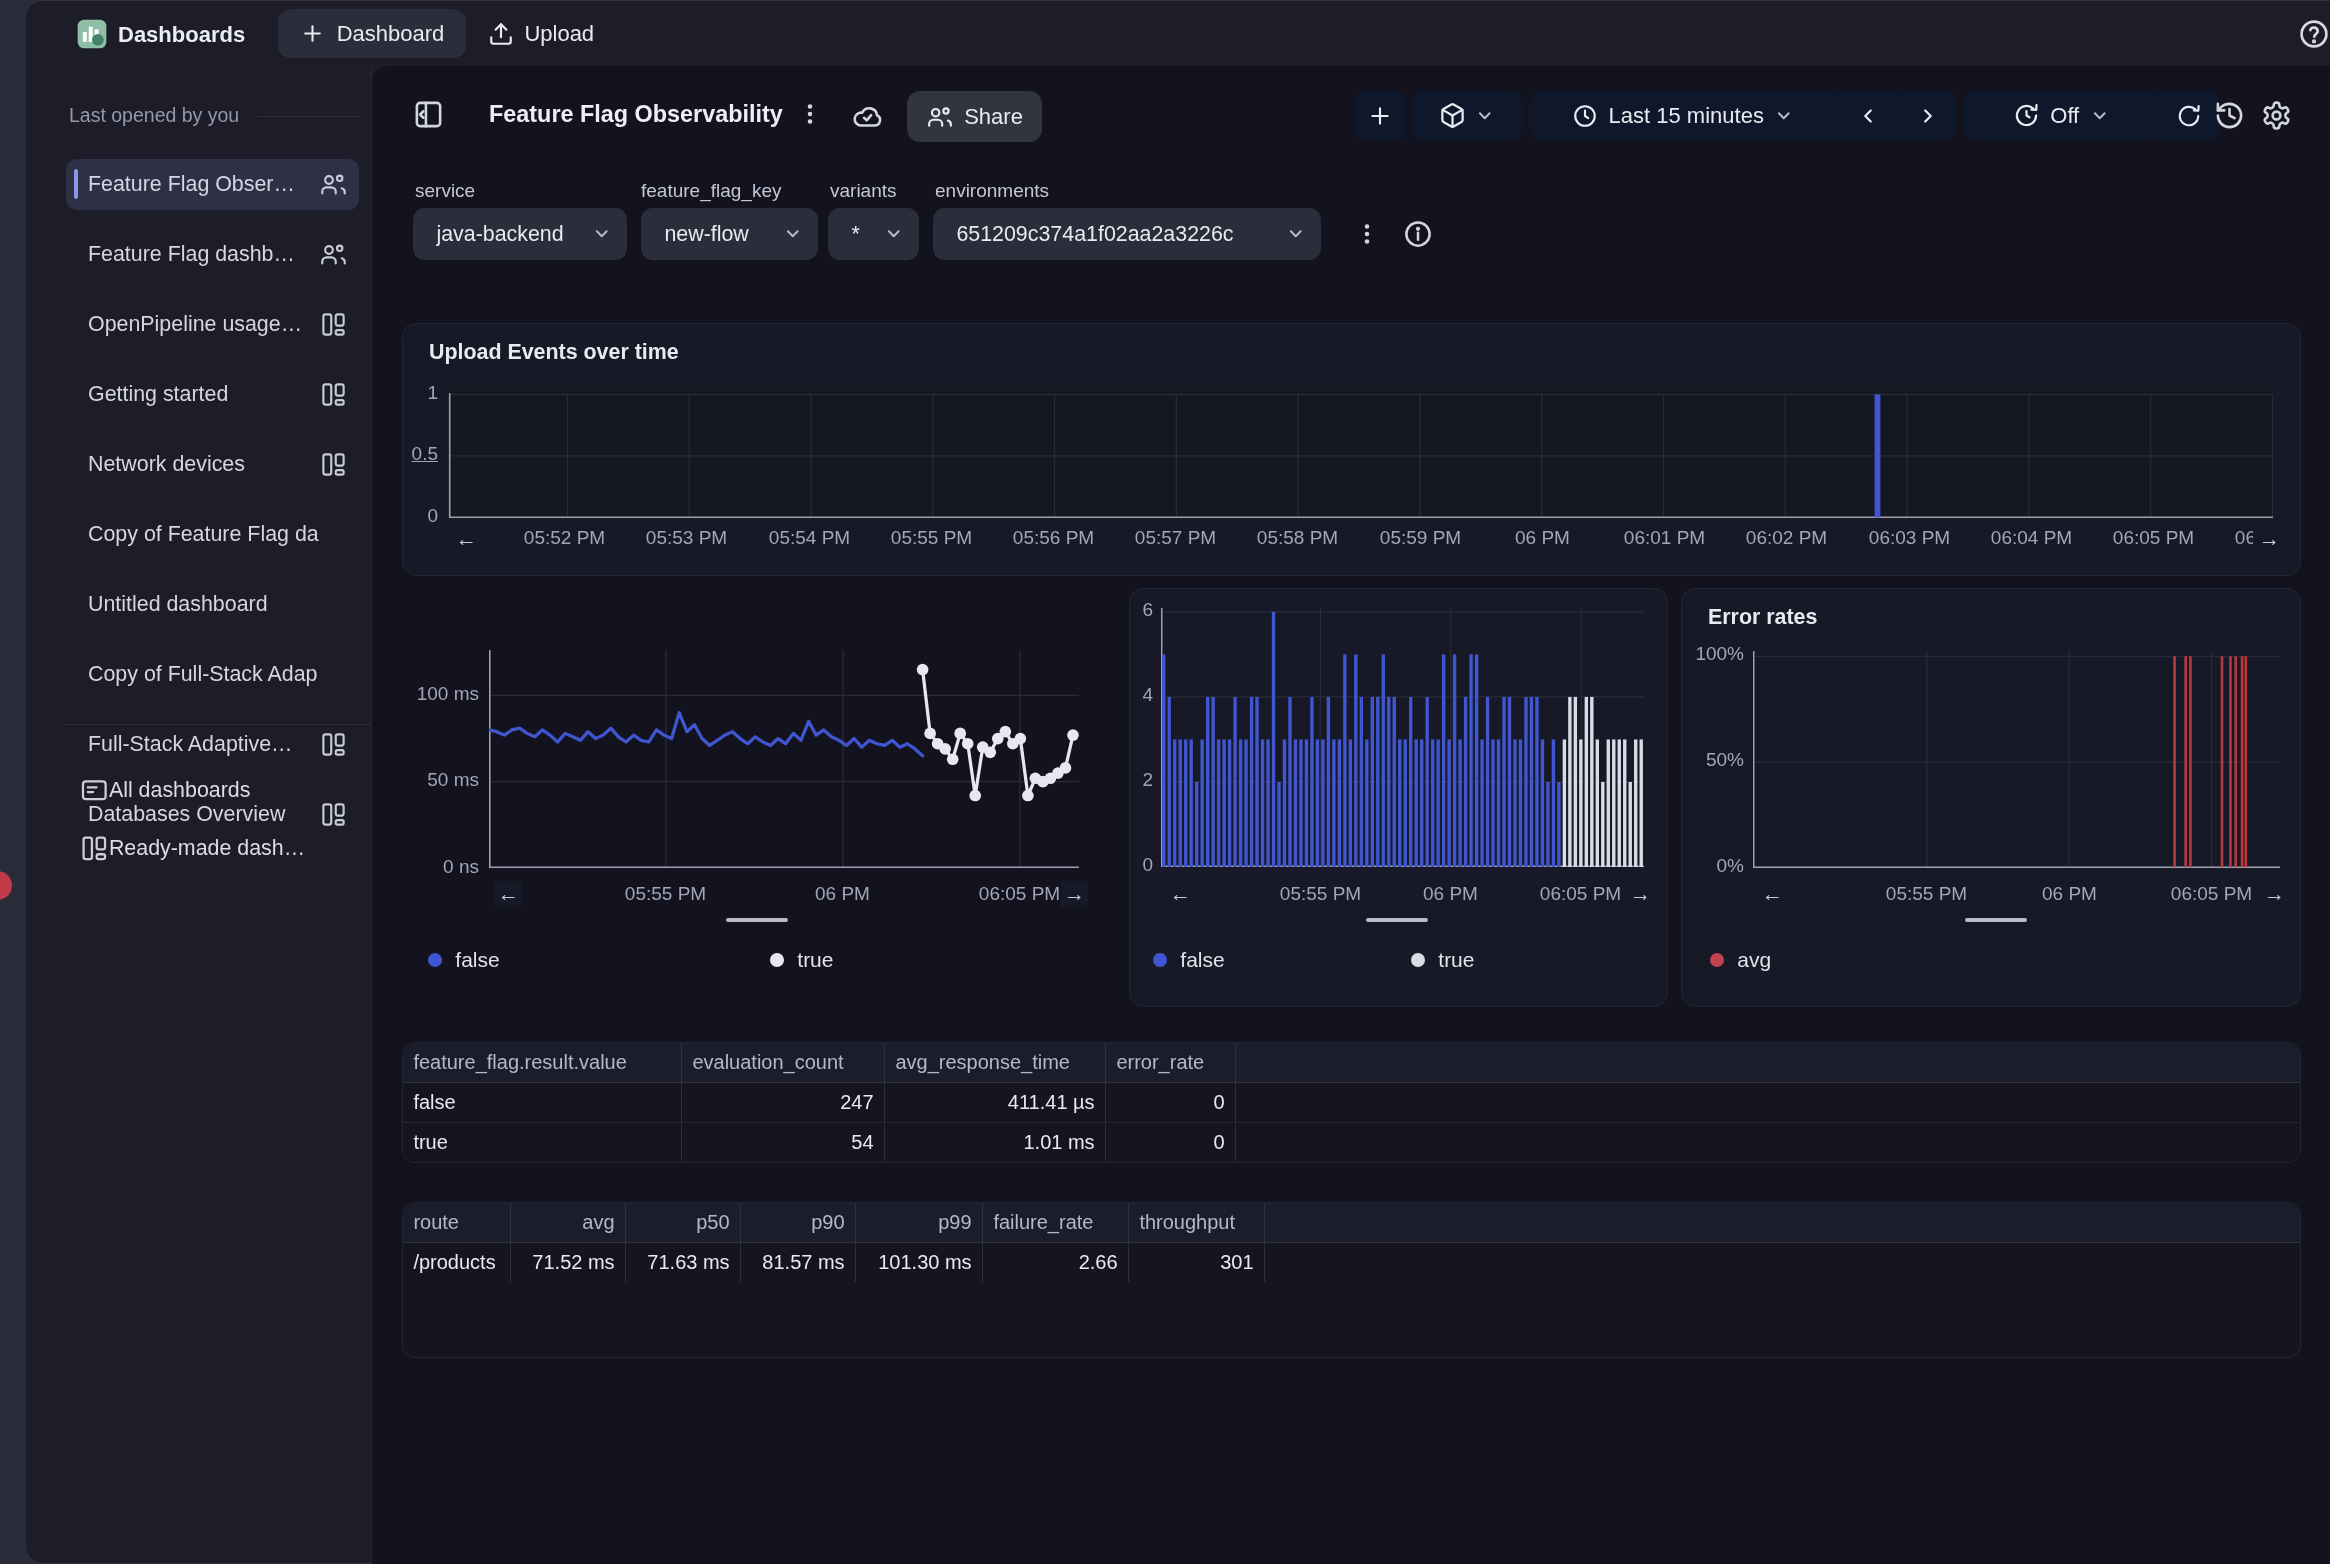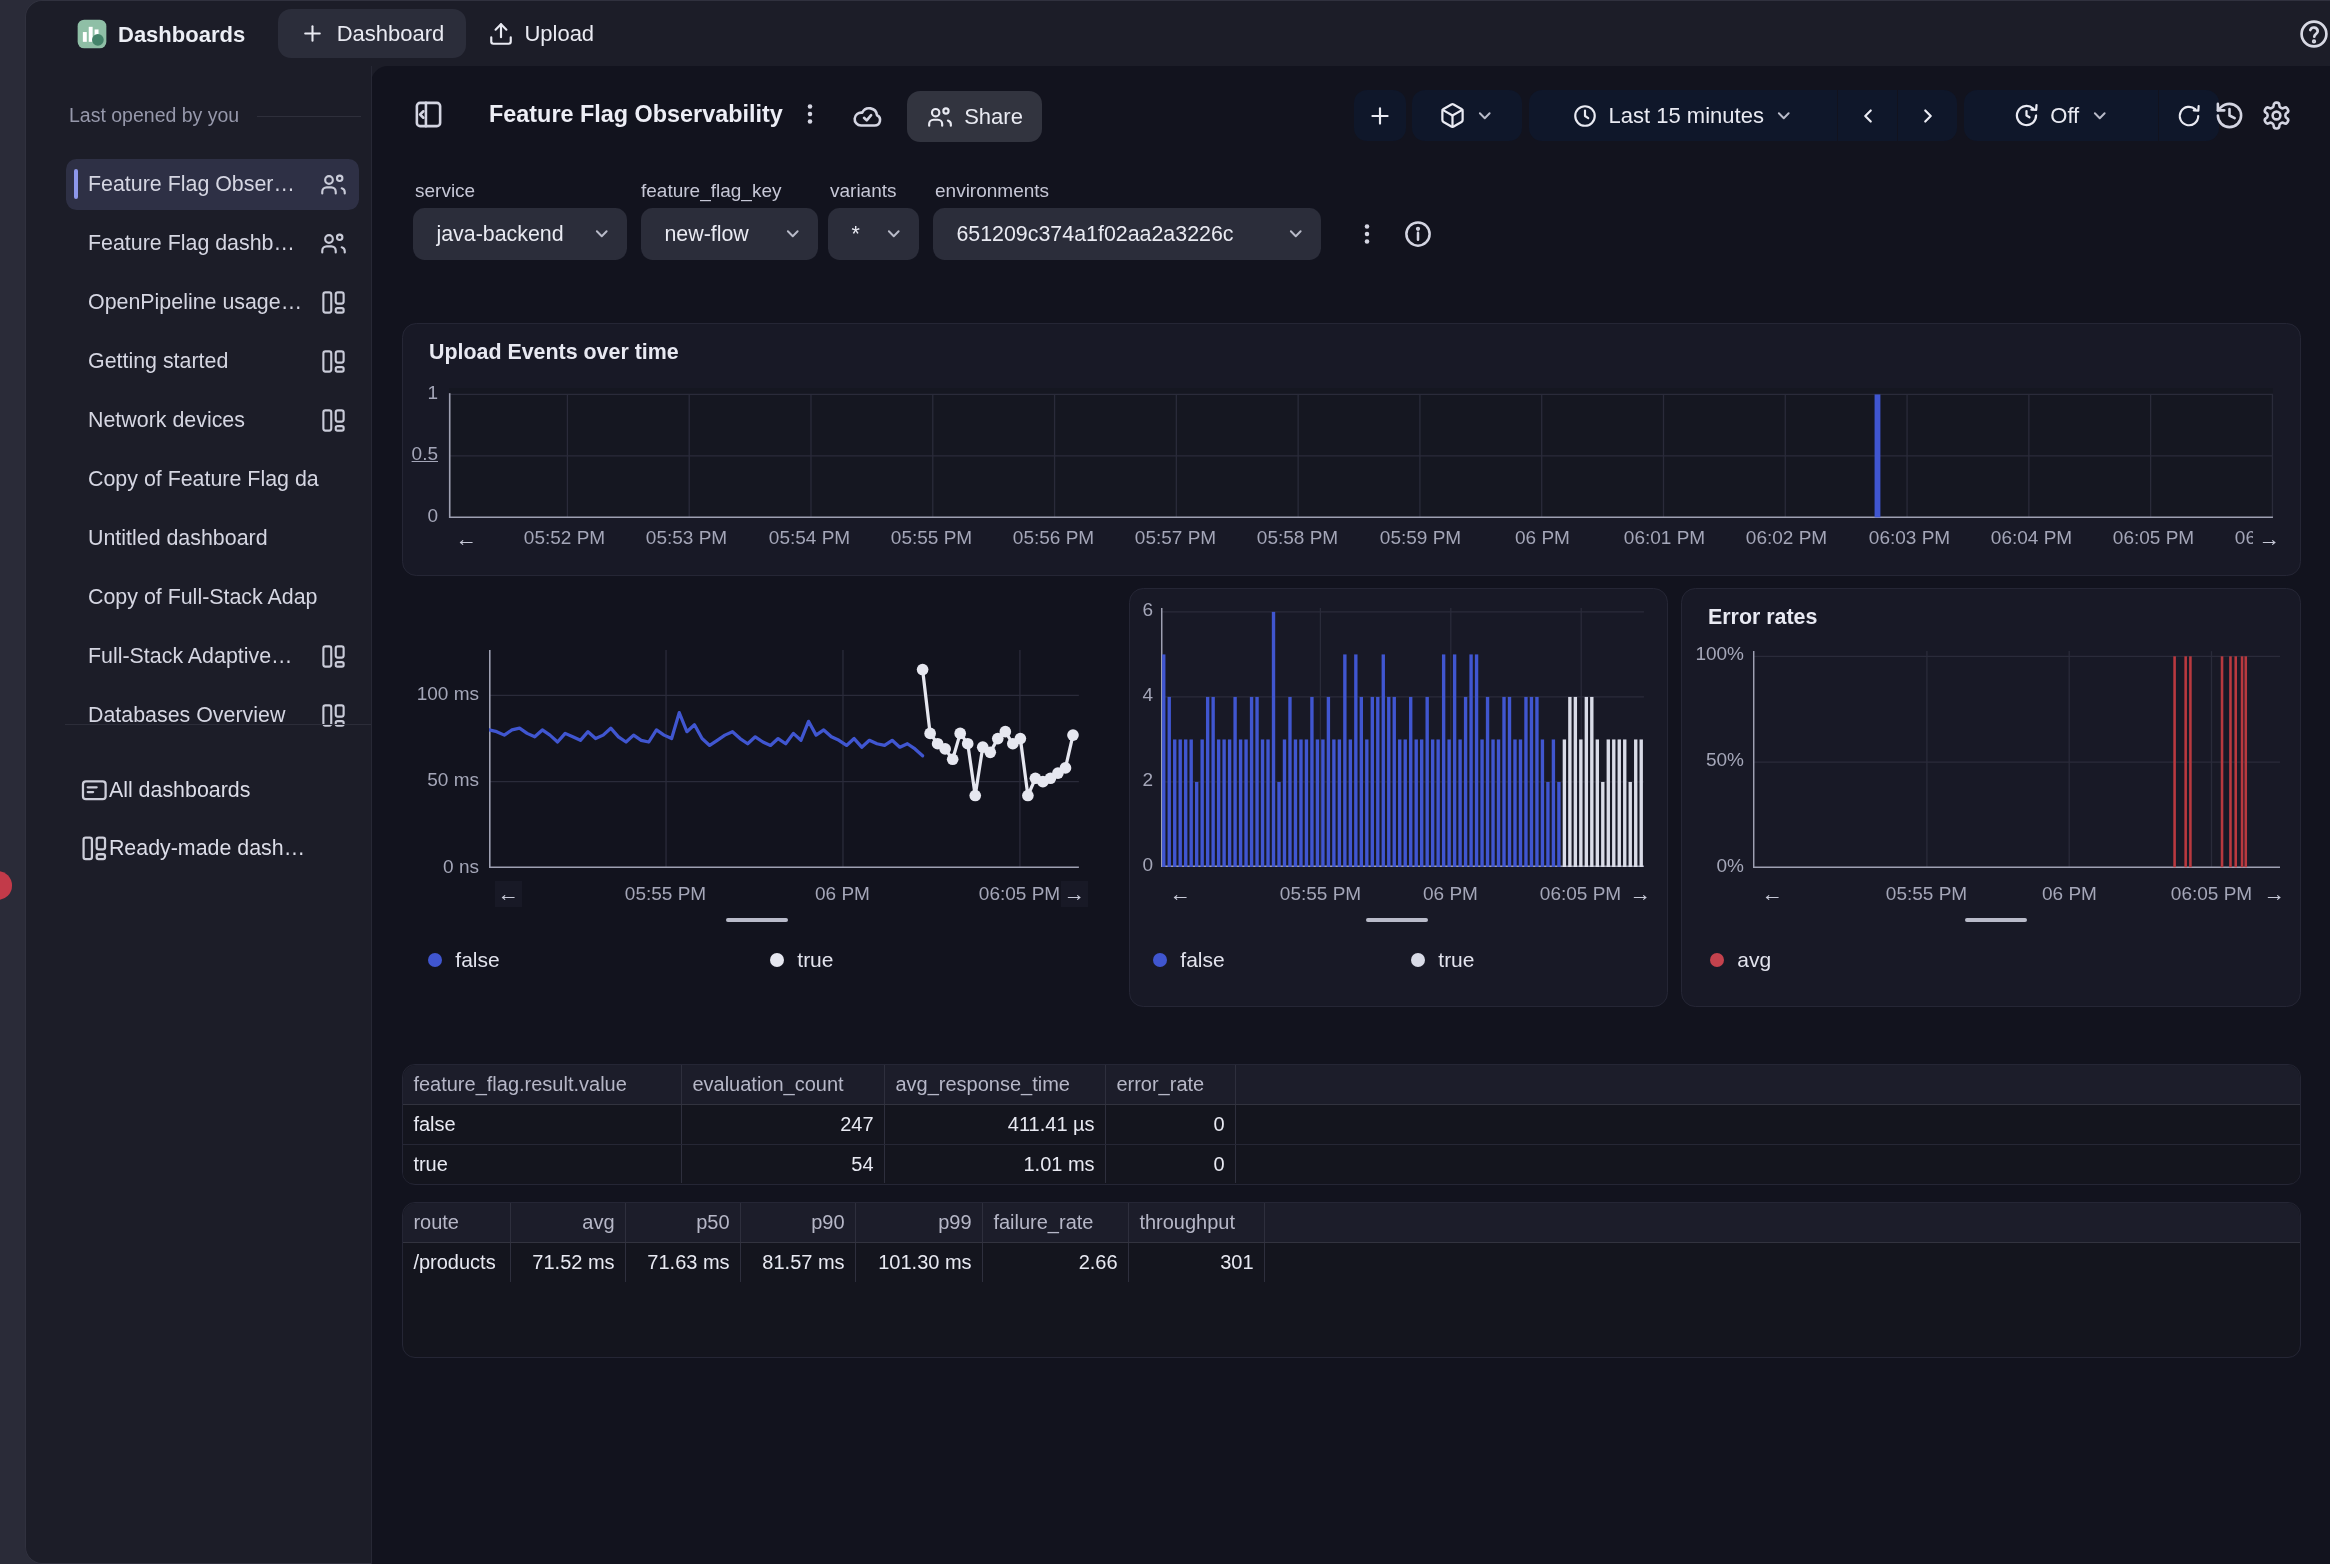--- a/index.html
+++ b/index.html
@@ -16,21 +16,21 @@
   .brand{left:92px;top:19.5px;height:28.6px;font-size:22px;font-weight:600;}
   .btn{display:flex;align-items:center;justify-content:center;background:#2b2d3a;border-radius:13px;color:#e9eaf2;}
   .newdash{left:252px;top:8.4px;height:49px;padding:0 22px;gap:11.7px;font-size:22px;font-weight:500;}
   .upload{left:462px;top:8.4px;height:49px;gap:10.4px;font-size:22px;font-weight:500;background:transparent;}
   .help{left:2272px;top:17px;width:32px;height:32px;color:#d8d9e4;}
 
   
   .side-section{position:absolute;left:43px;top:103px;font-size:19.5px;color:#9698ab;}
   .side-sec-line{position:absolute;left:231px;top:115px;width:104px;height:0.6px;background:#2e2f3b;}
   .side-list{position:absolute;left:40px;top:158px;width:293px;}
-  .side-item{position:relative;display:flex;align-items:center;height:51px;margin-bottom:8px;border-radius:10.4px;
+  .side-item{position:relative;display:flex;align-items:center;height:51px;margin-bottom:19px;border-radius:10.4px;
              padding:0 11.7px 0 22px;color:#d5d6e2;font-size:21.4px;font-weight:500;cursor:pointer;}
   .side-item .lbl{flex:1;white-space:nowrap;overflow:hidden;}
   .side-item .ic{width:27px;height:27px;color:#c9cbd8;flex:none;}
   .side-item.selected{background:#2e3045;}
   .side-item.selected .bar-ind{position:absolute;left:7.8px;top:10.4px;width:4.5px;height:30px;border-radius:2.6px;background:#8d97ea;}
   .side-div{position:absolute;left:39px;top:723px;width:318px;height:0.6px;background:#2c2d39;}
   .side-foot{position:absolute;left:40px;top:763px;width:293px;}
   .foot-item{display:flex;align-items:center;height:52px;margin-bottom:6.5px;padding:0 11.7px 0 14.3px;
              color:#dcdde8;font-size:21.4px;font-weight:500;border-radius:10.4px;cursor:pointer;}
   .foot-item .ic{width:28.6px;height:28.6px;color:#cdced9;}
@@ -547,21 +547,21 @@
         <line x1="666.6519999999999" y1="8" x2="666.6519999999999" y2="333" stroke="#b8393f" stroke-width="4"></line>
         <line x1="673.9599999999999" y1="8" x2="673.9599999999999" y2="333" stroke="#b8393f" stroke-width="4"></line>
         <line x1="722.6800000000001" y1="8" x2="722.6800000000001" y2="333" stroke="#b8393f" stroke-width="4"></line>
         <line x1="735.672" y1="8" x2="735.672" y2="333" stroke="#b8393f" stroke-width="4"></line>
         <line x1="743.792" y1="8" x2="743.792" y2="333" stroke="#b8393f" stroke-width="4"></line>
         <line x1="753.5360000000001" y1="8" x2="753.5360000000001" y2="333" stroke="#b8393f" stroke-width="4"></line>
         <line x1="759.22" y1="8" x2="759.22" y2="333" stroke="#b8393f" stroke-width="4"></line>
       </svg>
     </div>
 
-  <div class="panel" id="table1" style="left:402px;top:1064px;width:1899px;height:121px;border-radius:13px;overflow:hidden;background:#14151e;">
+  <div class="panel" id="table1" style="left:402px;top:1042px;width:1899px;height:121px;border-radius:13px;overflow:hidden;background:#14151e;">
       <div class="trow thead">
         <div class="tcell" style="width: 279px;">feature_flag.result.value</div>
         <div class="tcell" style="width: 203px;">evaluation_count</div>
         <div class="tcell" style="width: 221px;">avg_response_time</div>
         <div class="tcell" style="width: 130px;">error_rate</div>
         <div class="tcell filler"></div>
       </div>
       <div class="trow tdata">
         <div class="tcell" style="width: 279px;">false</div>
         <div class="tcell al-r" style="width: 203px;">247</div>

